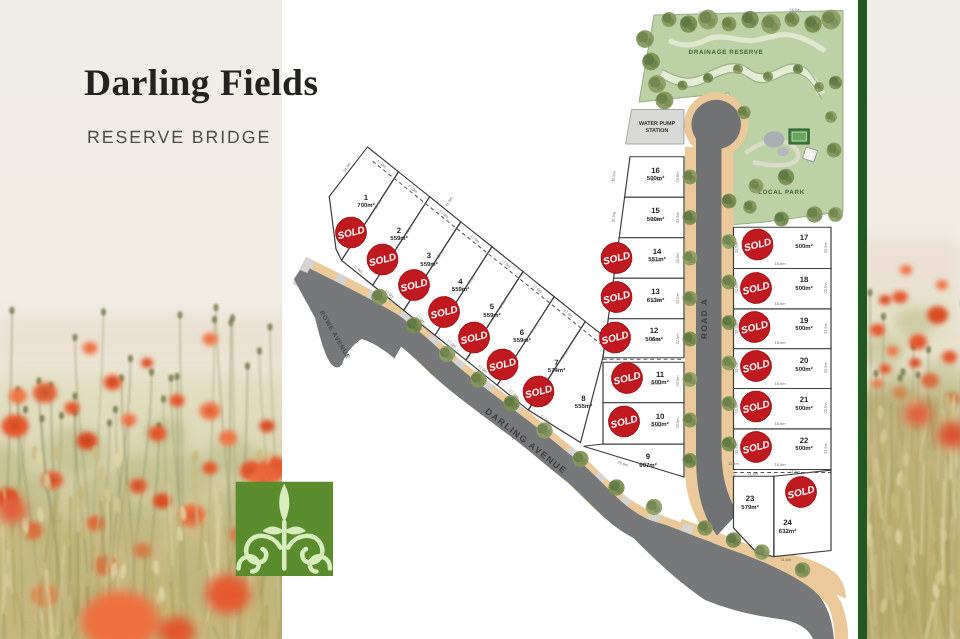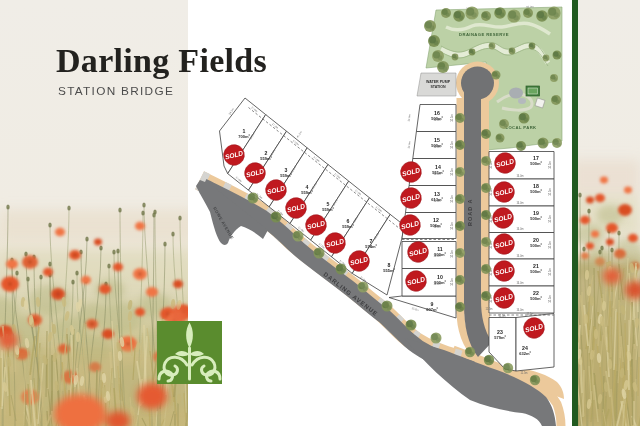--- a/index.html
+++ b/index.html
@@ -1,20 +1,20 @@
 <!DOCTYPE html>
 <html><head><meta charset="utf-8"><style>
 html,body{margin:0;padding:0}
 .stage{position:relative;width:640px;height:426px;overflow:hidden;background:#f0ede7;font-family:"Liberation Sans",sans-serif}
 .photo{position:absolute;left:0;top:0;width:640px;height:426px;
  background:linear-gradient(180deg,#f0ede7 0%,#f0ece3 48%,#ece6d6 58%,#e2dcc2 66%,#d6d0a9 73%,#d0c695 80%,#cdbf8a 90%,#c8b97e 100%);}
 .panel{position:absolute;left:188px;top:0;width:384px;height:426px;background:#ffffff;}
 .greenbar{position:absolute;left:571.5px;top:0;width:6px;height:426px;background:#215a20;}
 .title{position:absolute;left:56px;top:42px;font-family:"Liberation Serif",serif;font-weight:bold;
- font-size:34px;color:#23221f;letter-spacing:0.3px;white-space:nowrap;}
+ font-size:25px;color:#23221f;letter-spacing:0.3px;white-space:nowrap;}
 .subtitle{position:absolute;left:58px;top:84px;font-family:"Liberation Sans",sans-serif;
  font-size:11.8px;color:#4c4c4c;letter-spacing:1.3px;}
 </style></head><body>
 <div class="stage">
 
 <div class="photo"></div>
 <svg style="position:absolute;left:0;top:0" width="640" height="426" viewBox="0 0 640 426">
 <defs>
 <filter id="blur6" x="-30%" y="-30%" width="160%" height="160%">
           <feGaussianBlur stdDeviation="6"></feGaussianBlur>
@@ -506,21 +506,21 @@
         <ellipse cx="8" cy="340" rx="10" ry="9" fill="#e2603a"></ellipse>
         <ellipse cx="612" cy="276" rx="9" ry="8" fill="#e2603a"></ellipse>
         <ellipse cx="635" cy="290" rx="10" ry="9" fill="#d9532f"></ellipse>
       </g>
 </svg>
 
 <div class="panel"></div>
 
 <div class="title">Darling Fields</div>
 
-<div class="subtitle">STATION BRIDGE</div>
+<div class="subtitle">RESERVE BRIDGE</div>
 <svg style="position:absolute;left:0;top:0" width="640" height="426" viewBox="0 0 640 426">
 
 <polygon points="436,10 562,7 562,141 510,148 486,150 486,62 426,68" fill="#bcd1a6" stroke="#8aa877" stroke-width="0.6"></polygon>
 
 <path d="M441,49 C455,57 462,56 470,52 C480,47 486,44 494,46 C500,48 502,53 510,52 C520,50 524,44 532,46 C540,48 543,56 548,63" stroke="#e4ecd6" stroke-width="5" fill="none"></path>
 <path d="M441,49 C455,57 462,56 470,52 C480,47 486,44 494,46 C500,48 502,53 510,52 C520,50 524,44 532,46 C540,48 543,56 548,63" stroke="#9cb585" stroke-width="0.8" fill="none" transform="translate(0,-3)"></path>
 <path d="M441,49 C455,57 462,56 470,52 C480,47 486,44 494,46 C500,48 502,53 510,52 C520,50 524,44 532,46 C540,48 543,56 548,63" stroke="#9cb585" stroke-width="0.8" fill="none" transform="translate(0,3)"></path>
 
 <path d="M446,27 C456,32 464,30 472,26 C482,22 492,28 502,27 C512,26 520,21 530,24 C538,26 544,30 550,34" stroke="#dfe8cf" stroke-width="3.5" fill="none"></path>
 

